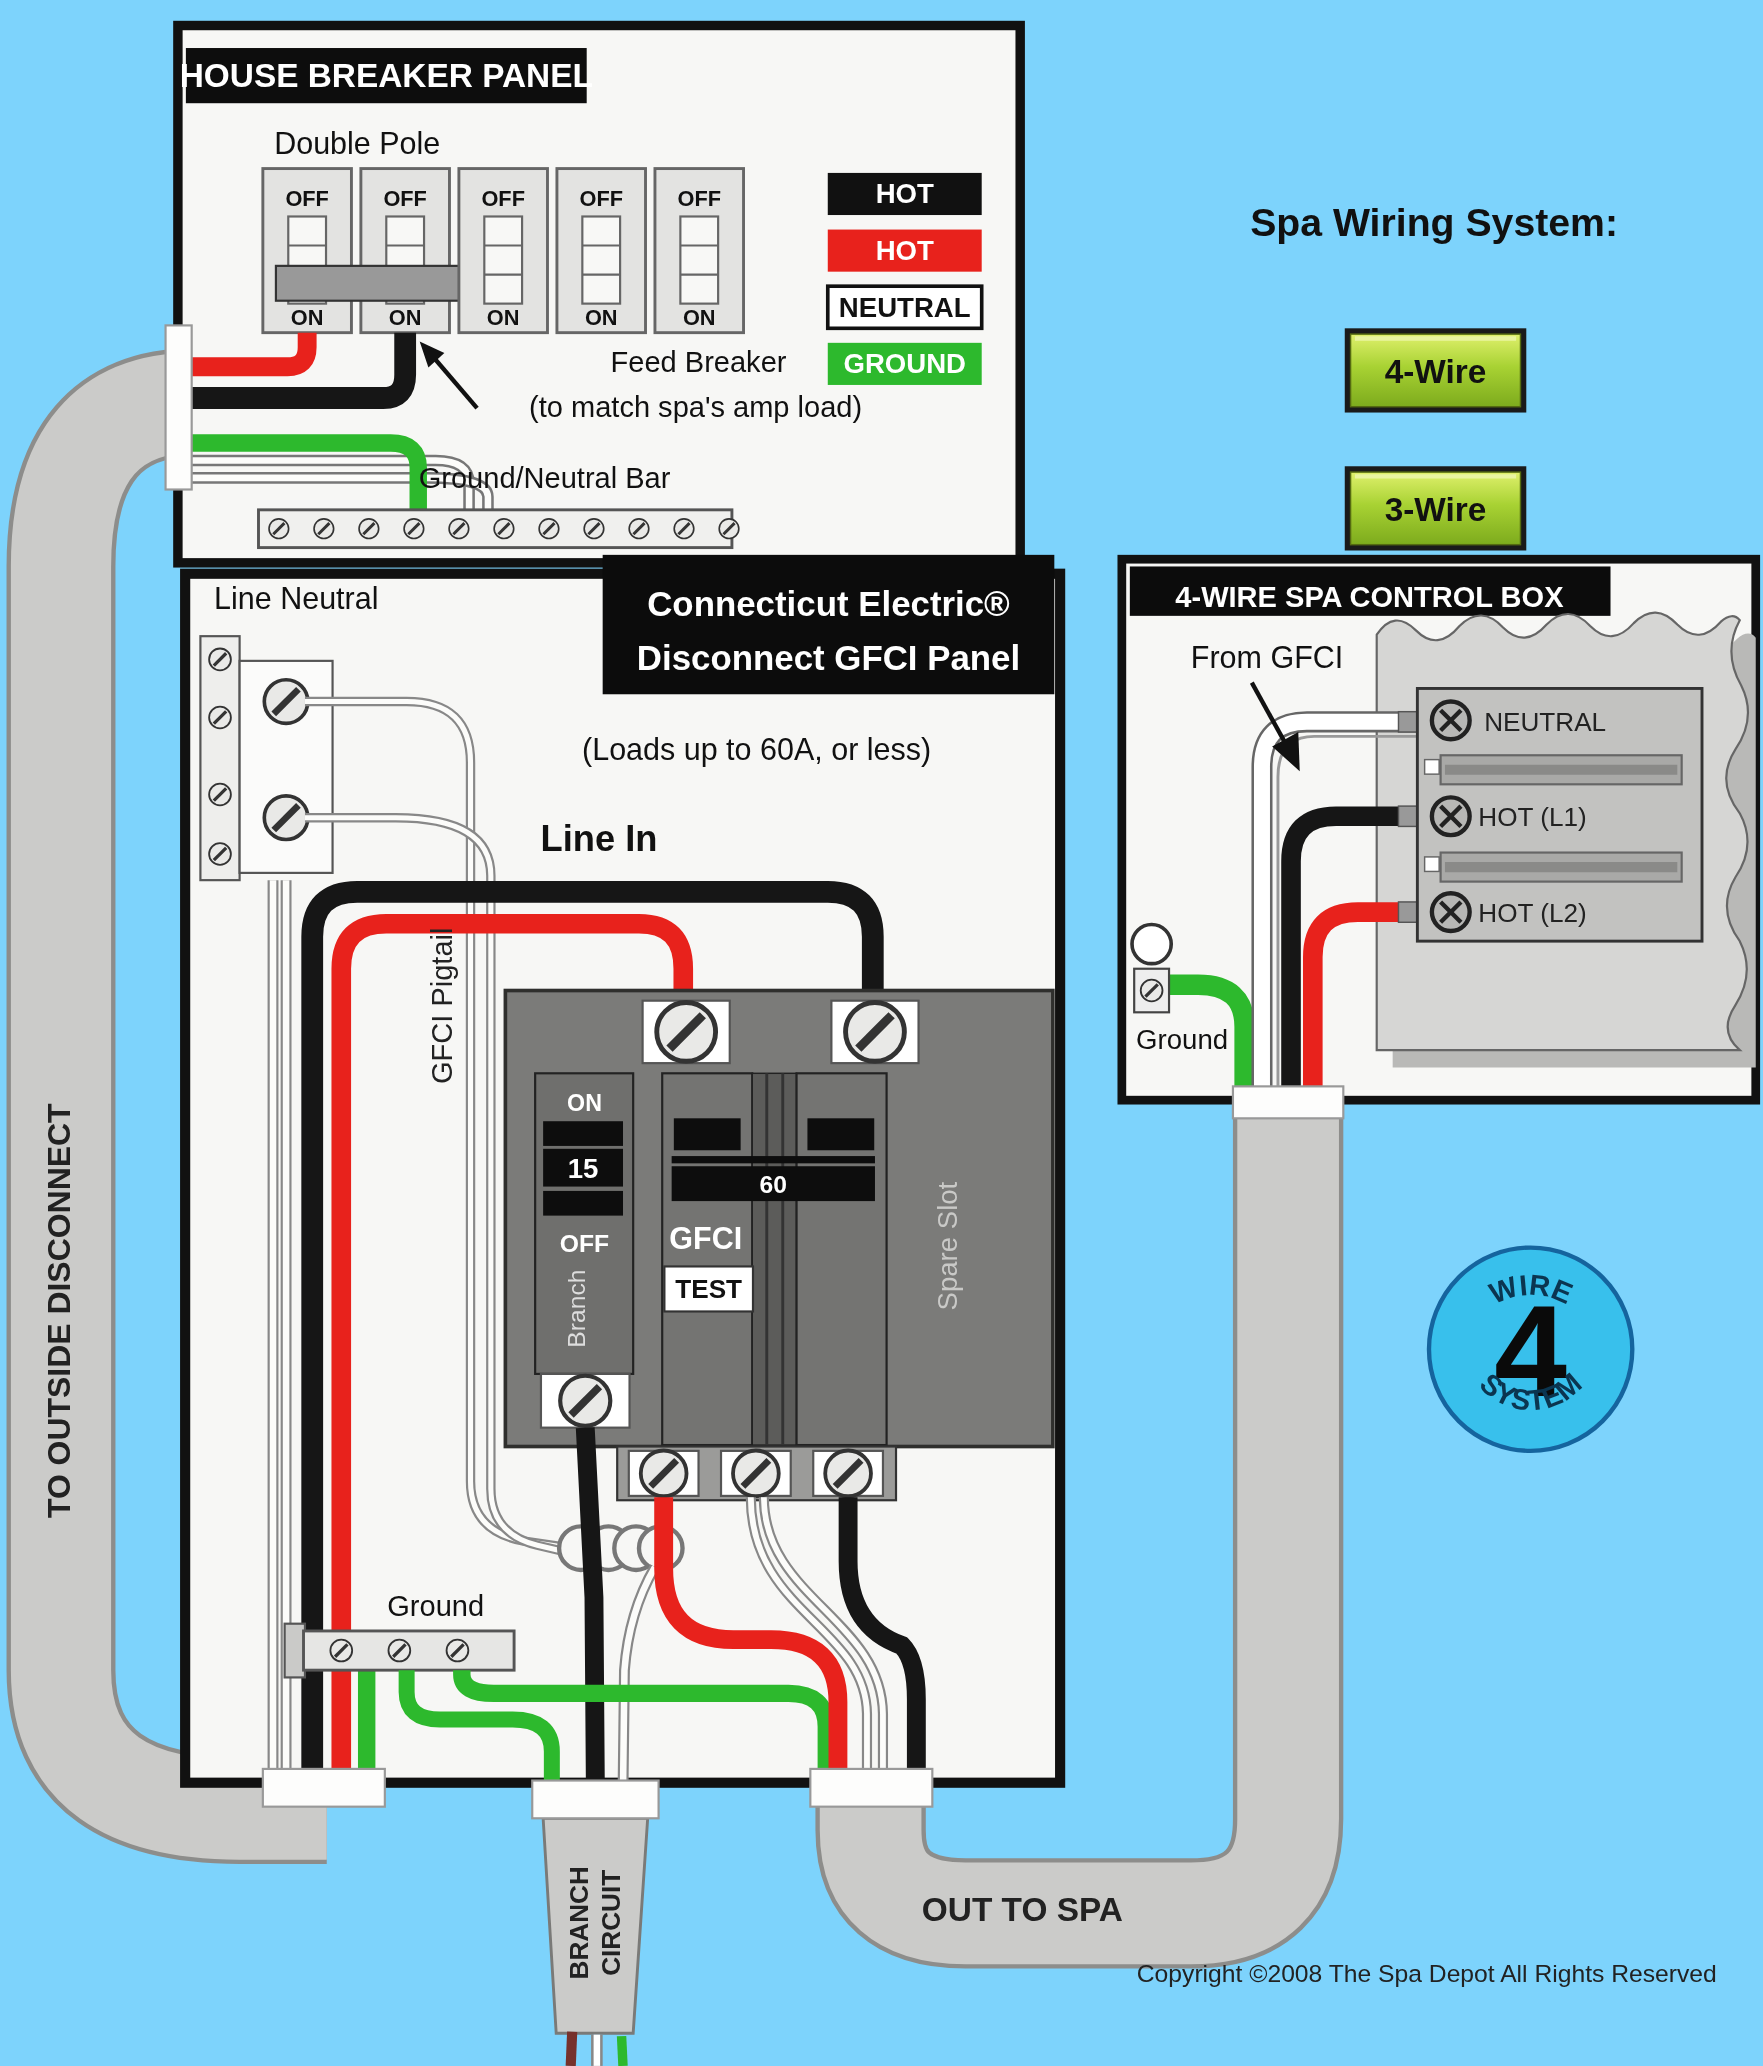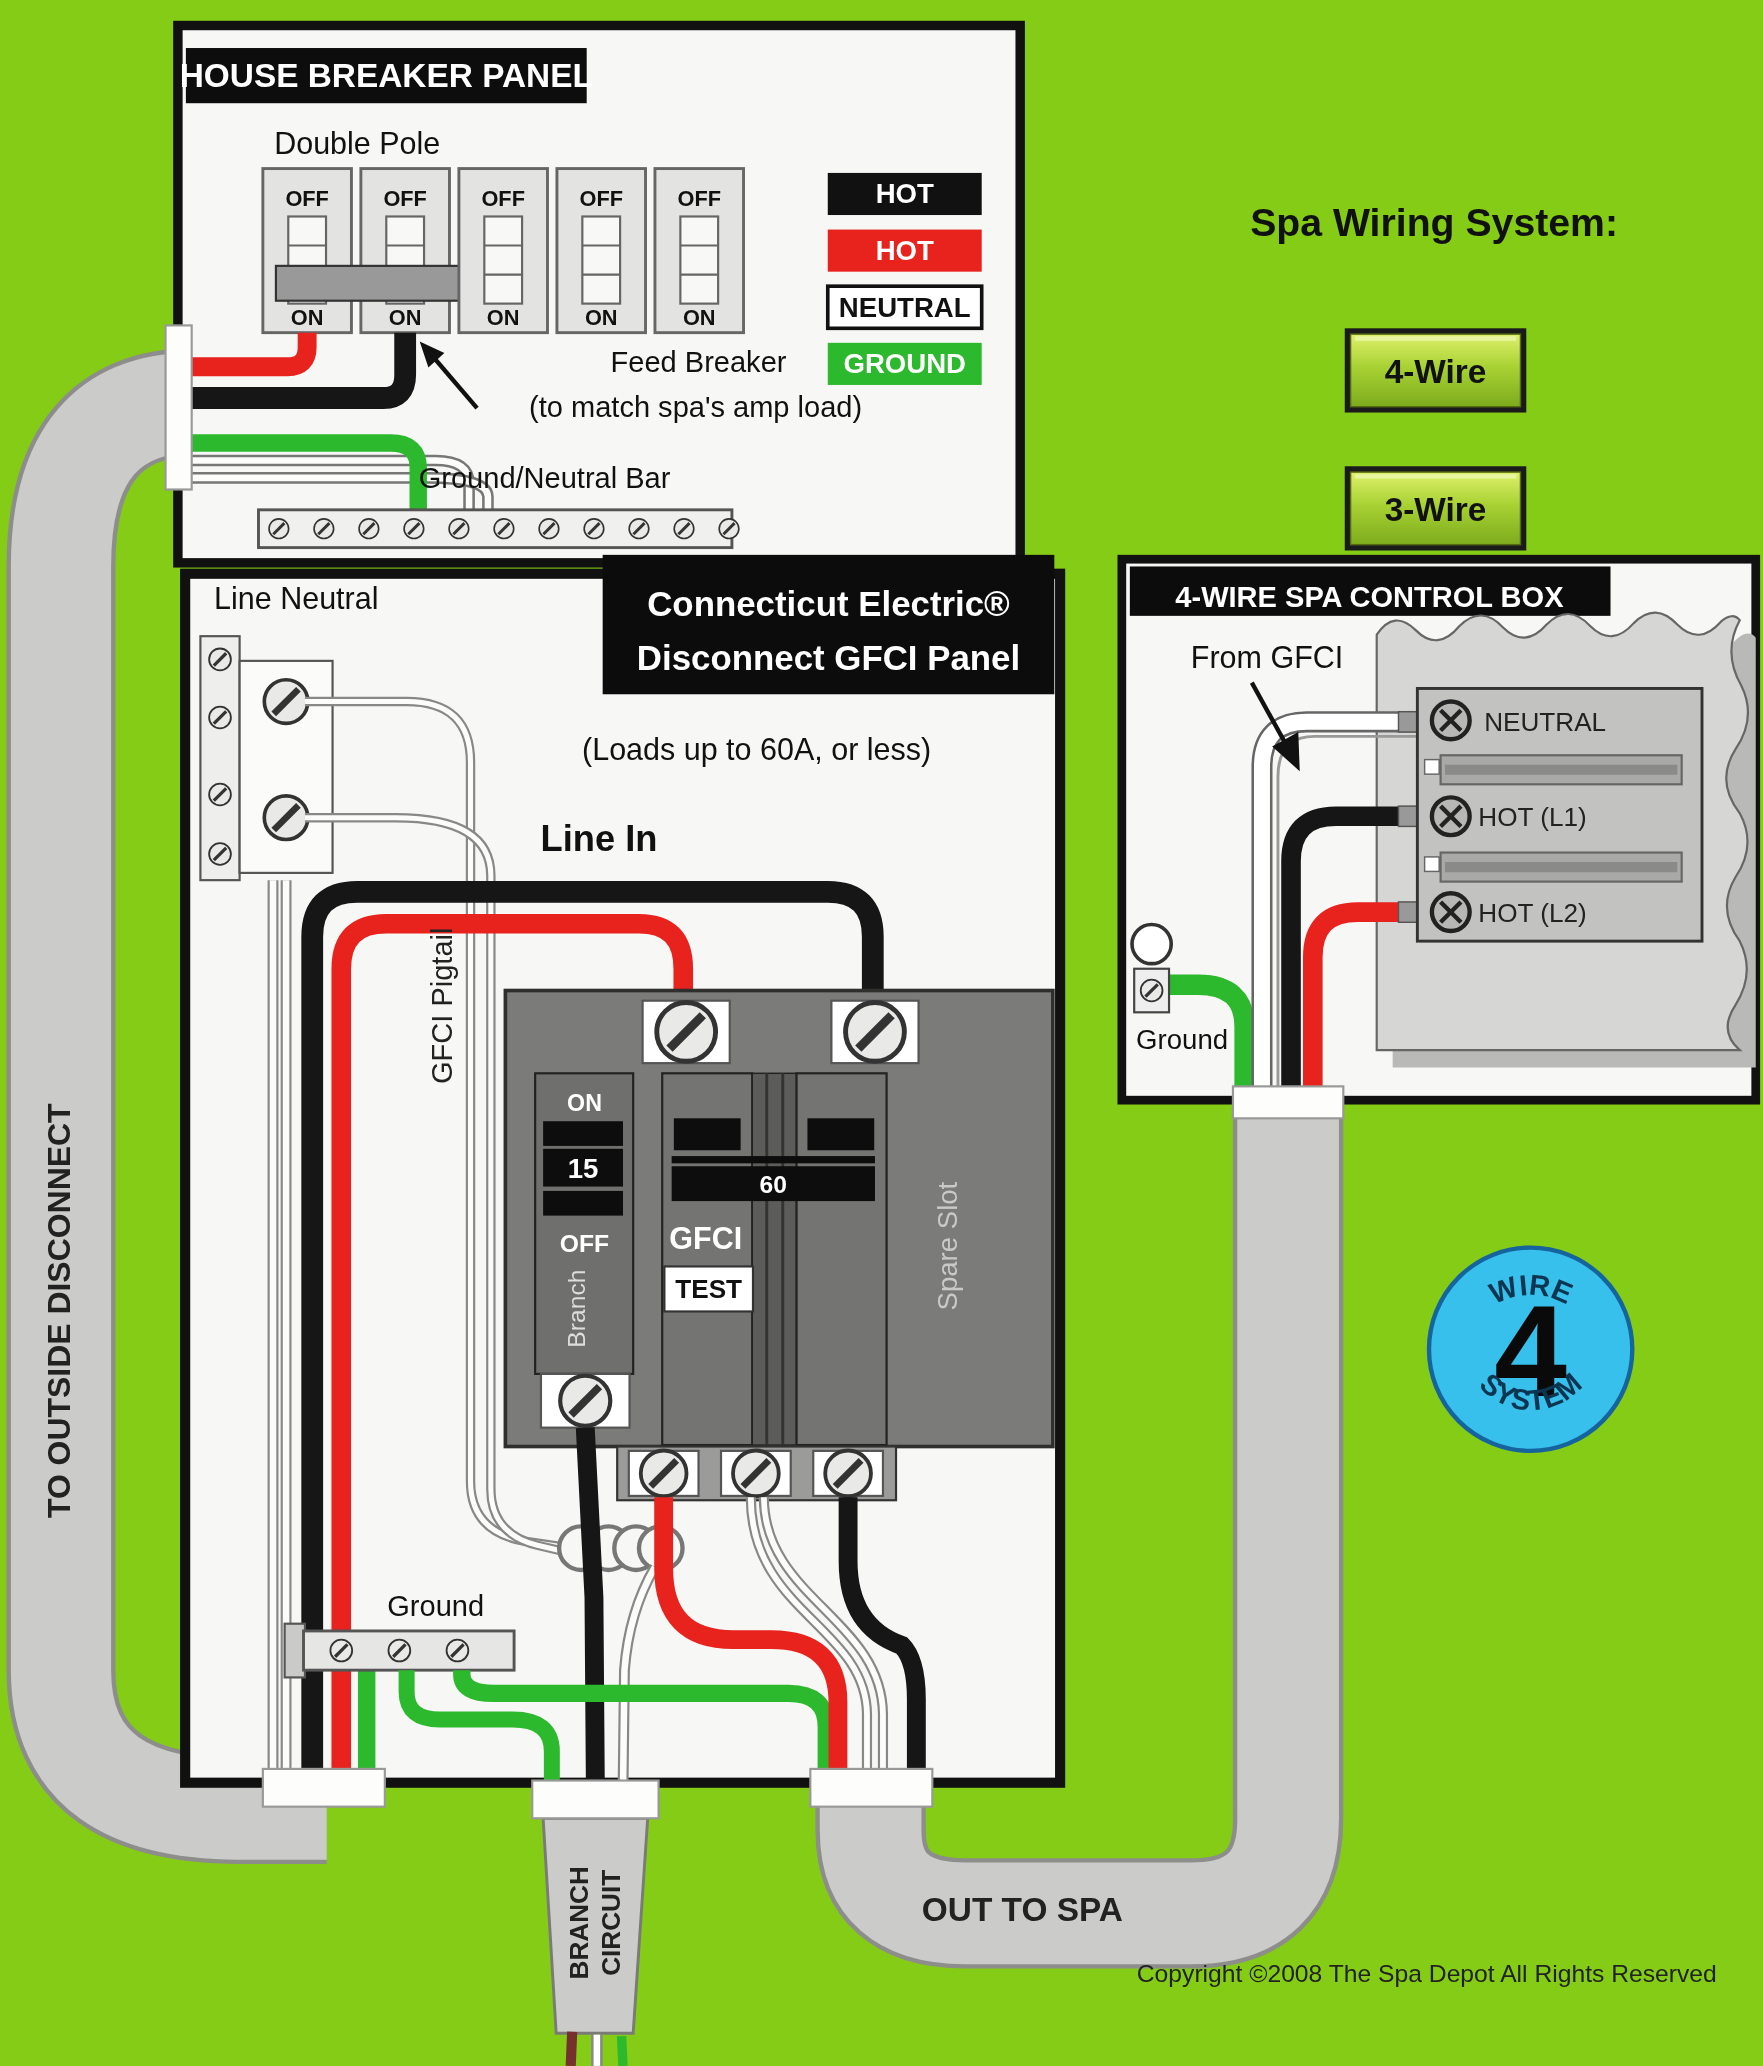--- a/index.html
+++ b/index.html
@@ -1,16 +1,16 @@
 <!DOCTYPE html>
 <html style="font-size:11.6px"><head>
 <meta charset="utf-8">
 <style>
   html,body{margin:0;padding:0;background:#e8e8e6;}
-  #stage{position:relative;width:1763px;height:2066px;background:#84cc16;
+  #stage{position:relative;width:1763px;height:2066px;background:#7dd3fc;
          font-family:"Liberation Sans", sans-serif;}
   svg text{font-family:"Liberation Sans", sans-serif;}
 </style>
 </head>
 <body>
 
 <div id="stage">
 <svg width="1763" height="2066" viewBox="0 0 2428 2845">
   <defs>
     <g id="scr">

